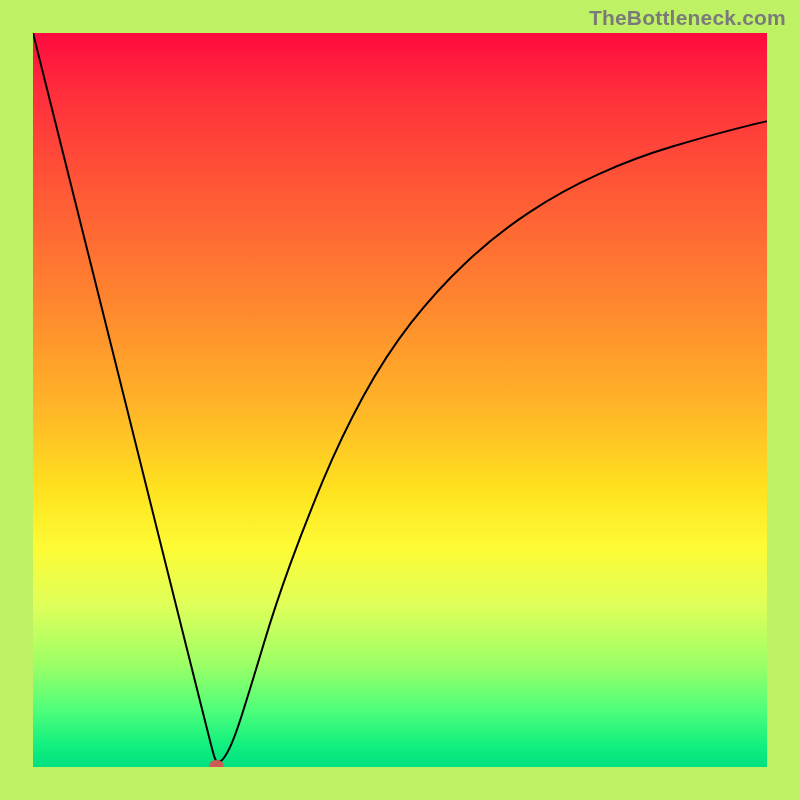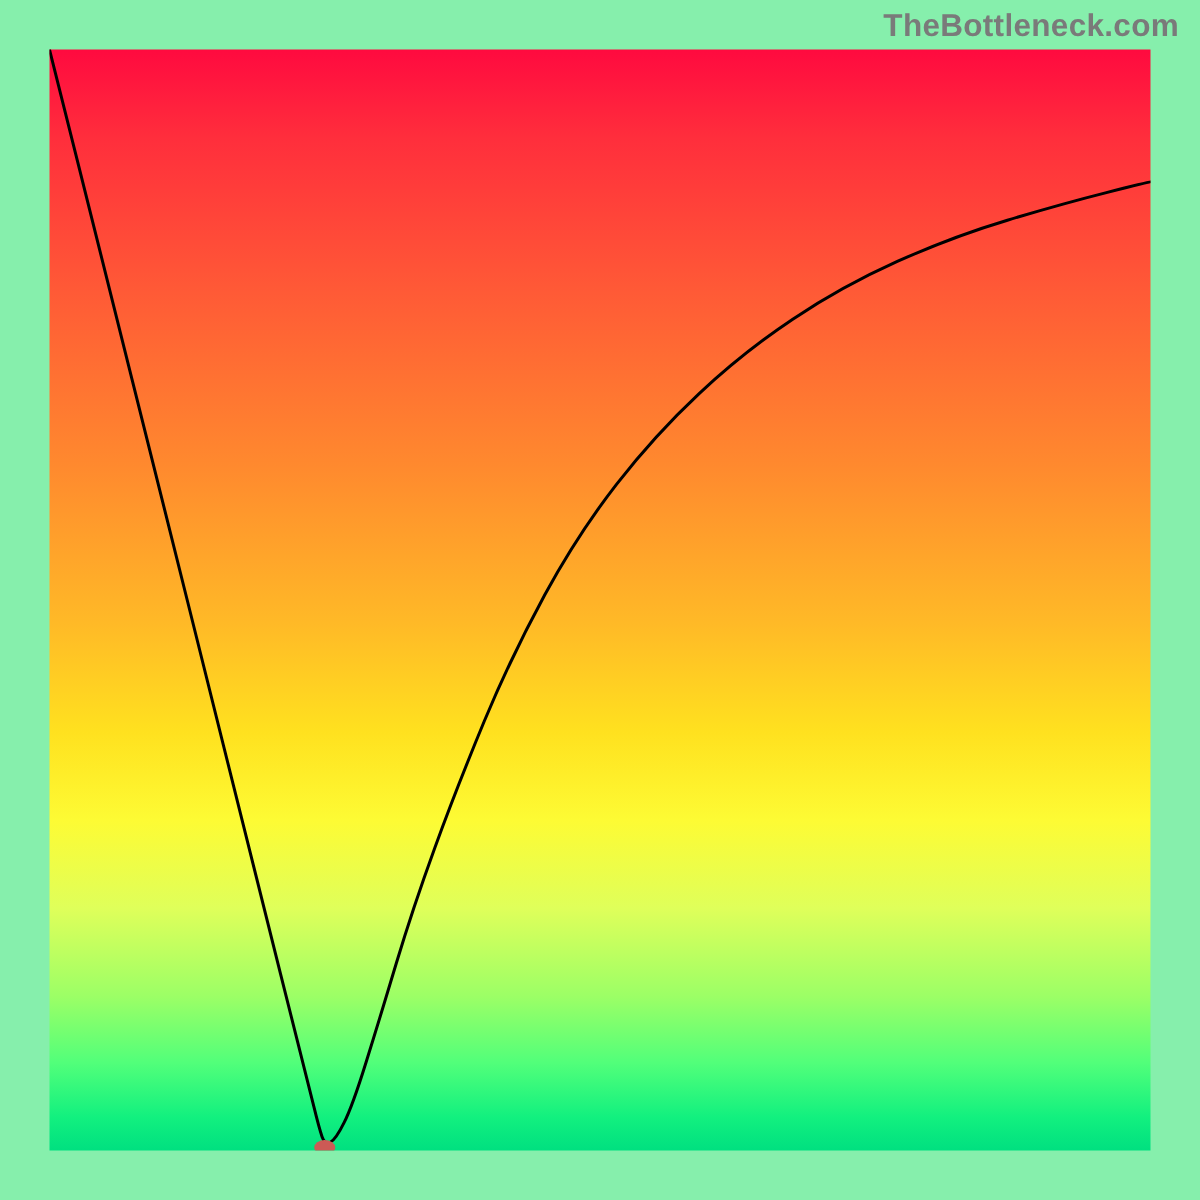--- a/index.html
+++ b/index.html
@@ -7,21 +7,21 @@
     padding: 0;
     width: 800px;
     height: 800px;
     background: #000;
     overflow: hidden;
   }
   .frame {
     position: relative;
     width: 800px;
     height: 800px;
-    background: #86efac;
+    background: #bef264;
   }
   .plot-area {
     position: absolute;
     left: 33px;
     top: 33px;
     width: 734px;
     height: 734px;
     
     background: linear-gradient(to bottom,
       #ff0a3f 0%,

